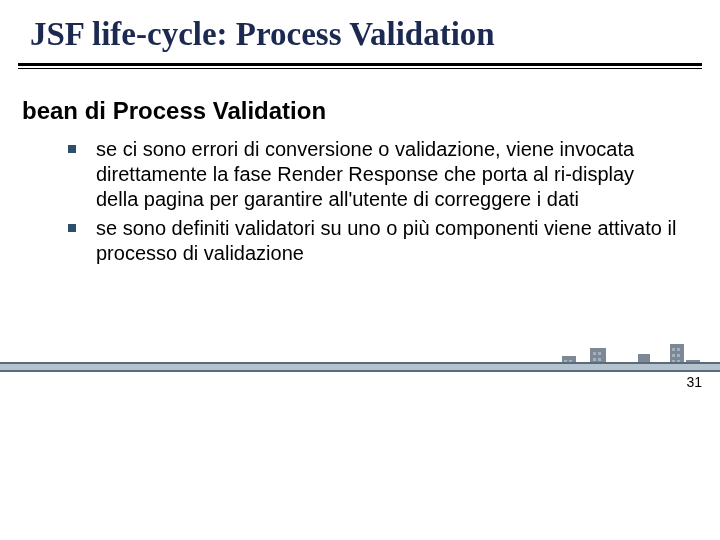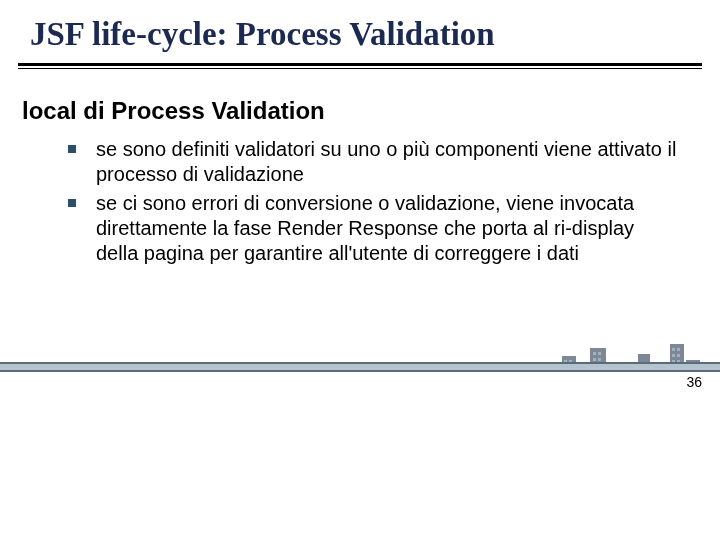--- a/index.html
+++ b/index.html
@@ -96,25 +96,25 @@
   }
 </style>
 </head>
 <body>
 
 <div class="slide">
 
   <div class="title">JSF life-cycle: Process Validation</div>
   <div class="title-underline"></div>
 
-  <div class="section-heading">local di Process Validation</div>
+  <div class="section-heading">bean di Process Validation</div>
 
   <ul class="bullets">
+    <li>se ci sono errori di conversione o validazione, viene invocata direttamente la fase Render Response che porta al ri-display della pagina per garantire all'utente di correggere i dati</li>
     <li>se sono definiti validatori su uno o più componenti viene attivato il processo di validazione</li>
-    <li>se ci sono errori di conversione o validazione, viene invocata direttamente la fase Render Response che porta al ri-display della pagina per garantire all'utente di correggere i dati</li>
   </ul>
 
   <svg class="skyline" viewBox="0 0 180 60" preserveAspectRatio="xMaxYMax meet">
     <g fill="#6e7c8a" stroke="none">
       <rect x="0" y="38" width="14" height="22"></rect>
       <rect x="16" y="30" width="10" height="30"></rect>
       <rect x="28" y="42" width="12" height="18"></rect>
       <rect x="42" y="22" width="14" height="38"></rect>
       <rect x="58" y="34" width="10" height="26"></rect>
       <rect x="70" y="14" width="16" height="46"></rect>
@@ -141,15 +141,15 @@
       <rect x="152" y="20" width="3" height="3"></rect>
       <rect x="157" y="20" width="3" height="3"></rect>
       <rect x="152" y="26" width="3" height="3"></rect>
       <rect x="157" y="26" width="3" height="3"></rect>
     </g>
   </svg>
 
   <div class="footer-band"></div>
   <div class="bottom-border"></div>
 
-  <div class="page-number">36</div>
+  <div class="page-number">31</div>
 
 </div>
 
 </body></html>

